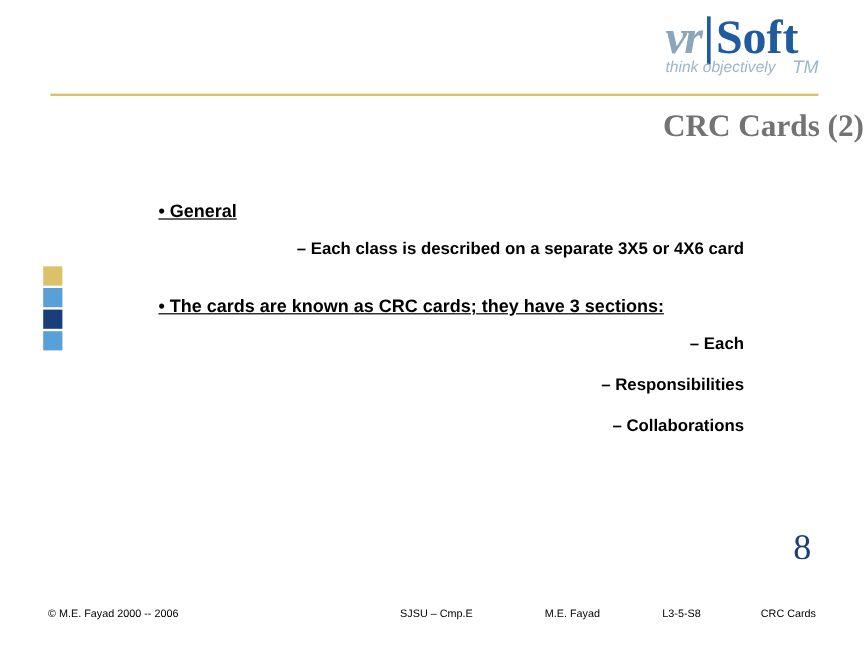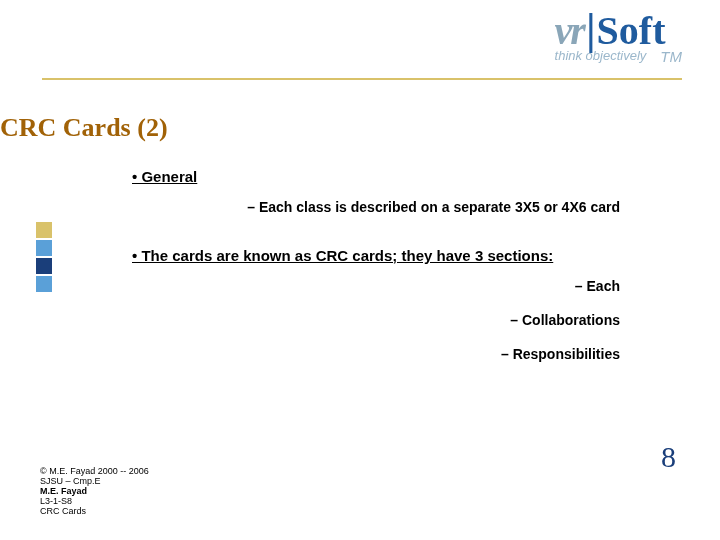--- a/index.html
+++ b/index.html
@@ -65,28 +65,28 @@
   .hr {
     position: absolute;
     top: 78px;
     left: 42px;
     right: 38px;
     height: 2px;
     background: #d9c26a;
   }
   .title {
     position: absolute;
-    top: 113px;
+    top: 90px;
     left: 0;
     right: 0;
-    text-align: left;
+    text-align: right;
     font-family: "Times New Roman", Times, serif;
     font-size: 26px;
     font-weight: bold;
-    color: #a16207;
+    color: #737373;
   }
   .content {
     position: absolute;
     top: 168px;
     left: 132px;
     right: 100px;
     font-size: 15px;
   }
   .b1 {
     font-weight: bold;
@@ -112,29 +112,28 @@
     color: #1a3e7a;
   }
   .footer {
     position: absolute;
     bottom: 24px;
     left: 40px;
     right: 40px;
     display: flex;
     font-size: 9px;
     font-family: Arial, sans-serif;
-    flex-direction: column;
   }
   .footer > div {
     white-space: nowrap;
   }
   .f1 { flex: 0 0 auto; }
   .fspace { flex: 1 1 auto; }
   .f2 { flex: 0 0 auto; margin-right: 60px; }
-  .f3 { flex: 0 0 auto; font-weight: bold; margin-right: 80px; }
+  .f3 { flex: 0 0 auto; font-weight: normal; margin-right: 52px; }
   .f4 { flex: 0 0 auto; margin-right: 50px; }
   .f5 { flex: 0 0 auto; }
   
   .deco {
     position: absolute;
     left: 36px;
     top: 222px;
     width: 16px;
   }
   .deco .sq {
@@ -169,28 +168,28 @@
     <div class="sq" style="background:#1a3e7a"></div>
     <div class="sq" style="background:#5aa0d8"></div>
   </div>
 
   <div class="content">
     <p class="b1">• General</p>
     <p class="b2">– Each class is described on a separate 3X5 or 4X6 card</p>
     <div class="spacer"></div>
     <p class="b1">• The cards are known as CRC cards; they have 3 sections:</p>
     <p class="b2">– Each</p>
+    <p class="b2">– Responsibilities</p>
     <p class="b2">– Collaborations</p>
-    <p class="b2">– Responsibilities</p>
   </div>
 
   <div class="pagenum">8</div>
 
   <div class="footer">
     <div class="f1">© M.E. Fayad 2000 -- 2006</div>
     <div class="fspace"></div>
     <div class="f2">SJSU – Cmp.E</div>
     <div class="f3">M.E. Fayad</div>
-    <div class="f4">L3-1-S8</div>
+    <div class="f4">L3-5-S8</div>
     <div class="f5">CRC Cards</div>
   </div>
 
 </div>
 
 </body></html>

